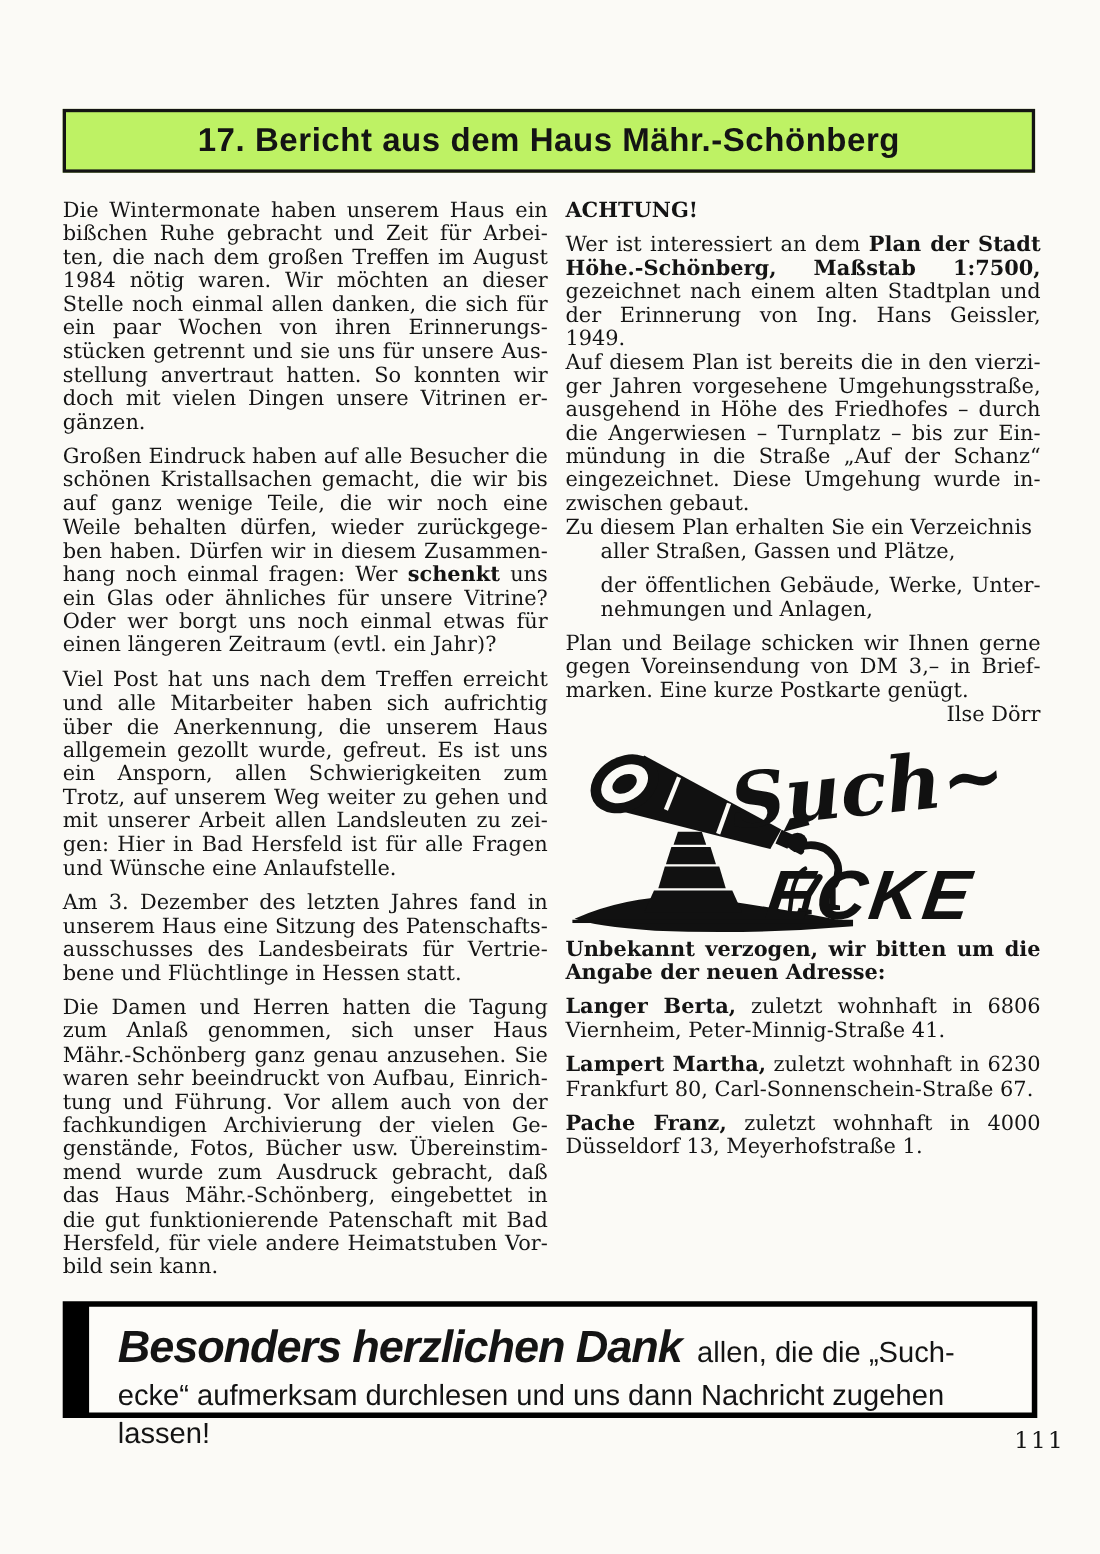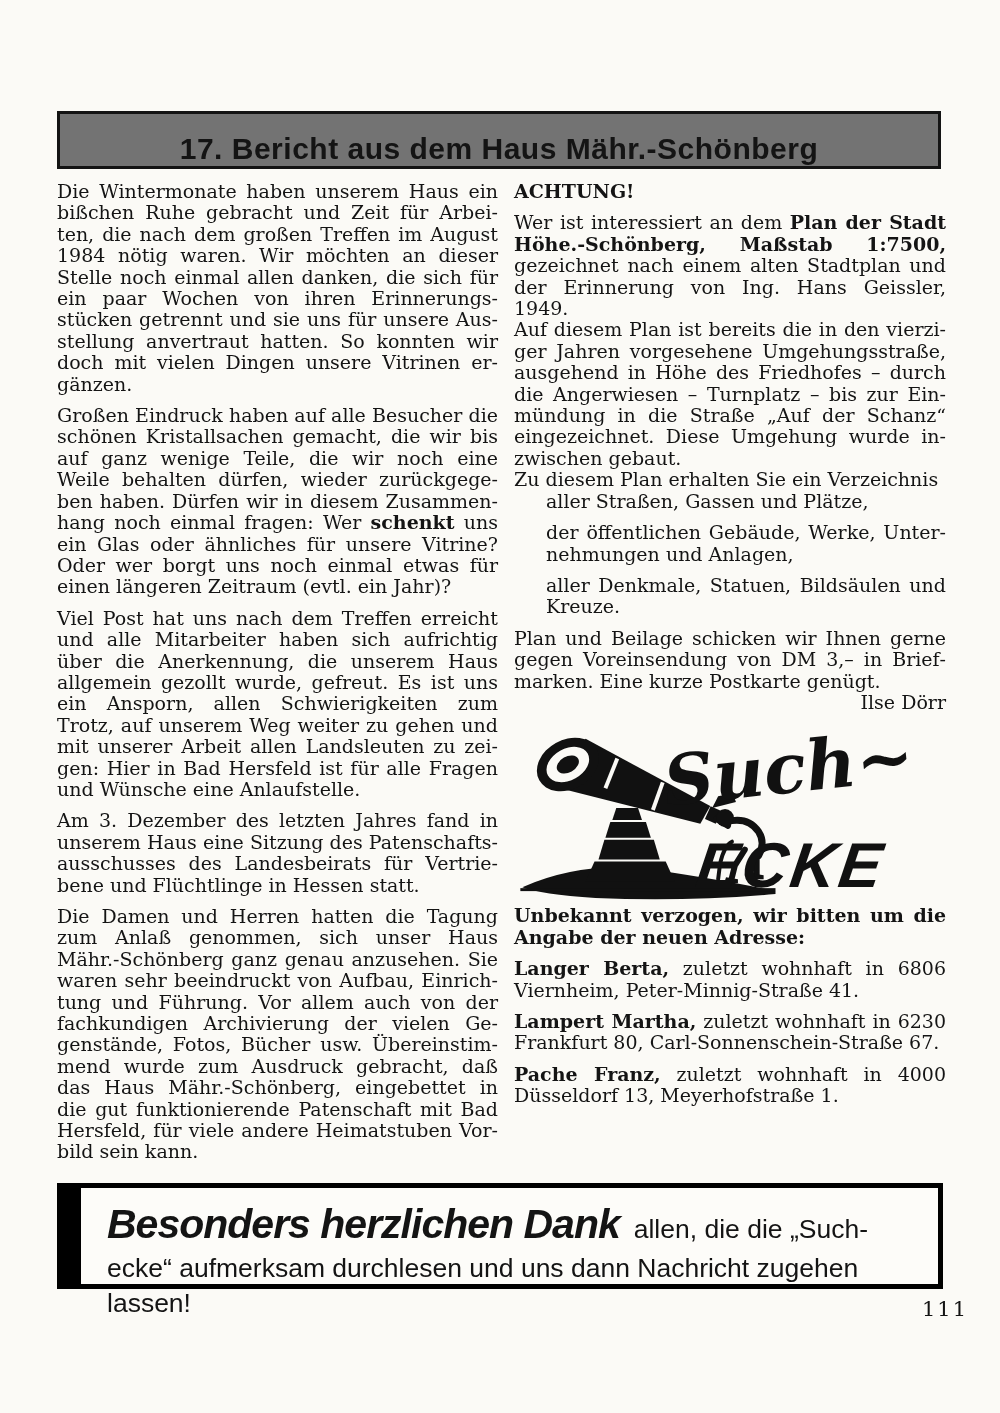--- a/index.html
+++ b/index.html
@@ -7,24 +7,24 @@
   .page{
     position:relative;
     width:1000px;height:1413px;
     margin:0 auto;
     background:#fbfaf6;
     color:#141414;
     font-family:"DejaVu Serif","Liberation Serif",serif;
     overflow:hidden;
   }
   .title-box{
-    position:absolute;left:57px;top:111px;width:878px;height:52px;
+    position:absolute;left:57px;top:99px;width:878px;height:52px;
     border:3px solid #141414;
-    display:flex;align-items:flex-end;justify-content:center;
-    background:#737373;
+    display:flex;align-items:center;justify-content:center;
+    background:#bef264;
   }
   .title-box h1{
     margin:0;
     font-family:"Liberation Sans",sans-serif;
     font-weight:bold;font-size:30px;letter-spacing:.5px;
   }
   .col{
     position:absolute;top:181px;
     font-size:19px;line-height:21.4px;
     text-align:justify;
@@ -82,21 +82,20 @@
     <p class="tight"><span>Die Damen und Herren hatten die Tagung zum Anlaß genommen, sich unser Haus Mähr.-Schönberg ganz genau anzusehen. Sie waren sehr beeindruckt von Aufbau, Einrich­tung und Führung. Vor allem auch von der fachkundigen Archivierung der vielen Ge­genstände, Fotos, Bücher usw. Übereinstim­mend wurde zum Ausdruck gebracht, daß das Haus Mähr.-Schönberg, eingebettet in die gut funktionierende Patenschaft mit Bad Hersfeld, für viele andere Heimatstuben Vor­bild sein kann.</span></p>
   </div>
 
   <div class="col col-right">
     <p class="achtung">ACHTUNG!</p>
     <p class="tight"><span>Wer ist interessiert an dem </span><span class="b">Plan der Stadt Höhe.-Schönberg, Maßstab 1:7500,</span><span> gezeich­net nach einem alten Stadtplan und der Erin­nerung von Ing. Hans Geissler, 1949.</span></p>
     <p class="tight"><span>Auf diesem Plan ist bereits die in den vierzi­ger Jahren vorgesehene Umgehungsstraße, ausgehend in Höhe des Friedhofes – durch die Angerwiesen – Turnplatz – bis zur Ein­mündung in die Straße „Auf der Schanz“ eingezeichnet. Diese Umgehung wurde in­zwischen gebaut.</span></p>
     <p class="tight">Zu diesem Plan erhalten Sie ein Verzeichnis</p>
     <p class="indent">aller Straßen, Gassen und Plätze,</p>
     <p class="indent">der öffentlichen Gebäude, Werke, Unter­nehmungen und Anlagen,</p>
-    <p class="indent">aller Denkmale, Statuen, Bildsäulen und Kreuze.</p>
     <p class="tight"><span>Plan und Beilage schicken wir Ihnen gerne gegen Voreinsendung von DM 3,– in Brief­marken. Eine kurze Postkarte genügt.</span></p>
     <p class="sig">Ilse Dörr</p>
 
     <div class="logo-wrap">
       <svg viewBox="0 0 432 180" width="432" height="178" aria-hidden="true">
 
         <path d="M6 166 Q70 138 142 149 Q215 160 262 170 L262 173 Q170 181 80 177 Q24 173 6 166 Z" fill="#111"></path>
         <rect x="4" y="167" width="258" height="3" fill="#111"></rect>
 
         <path d="M101 86 h22 l4 12 h-30 z" fill="#111"></path>

